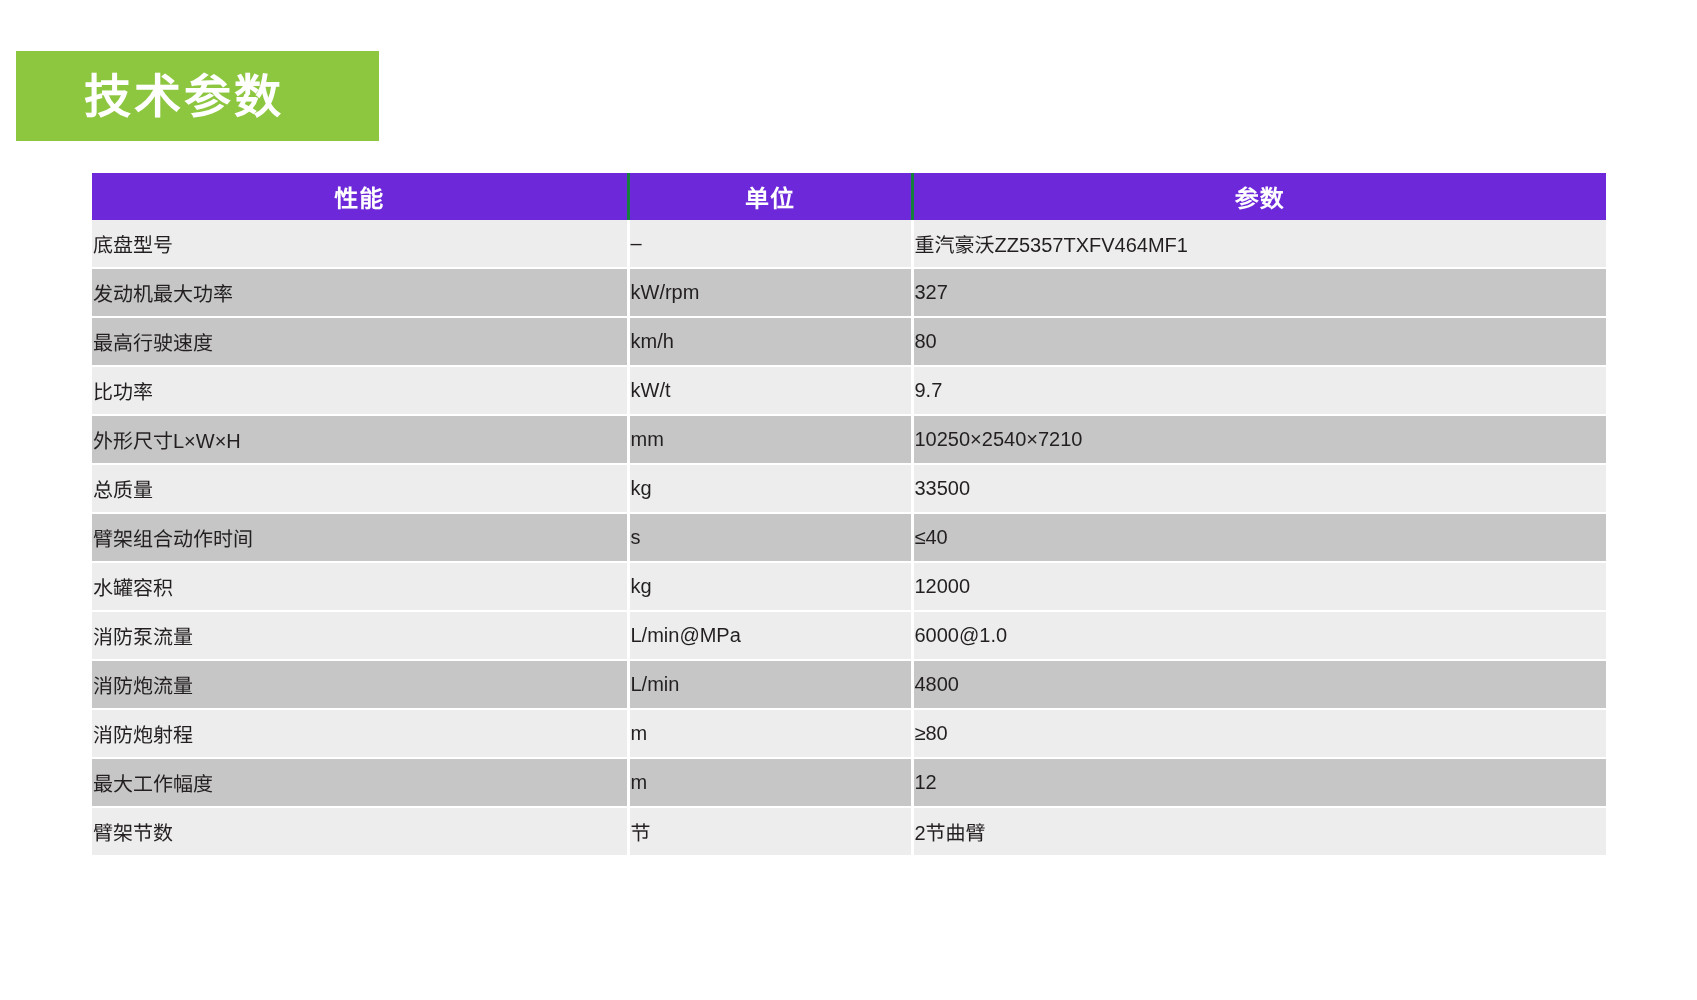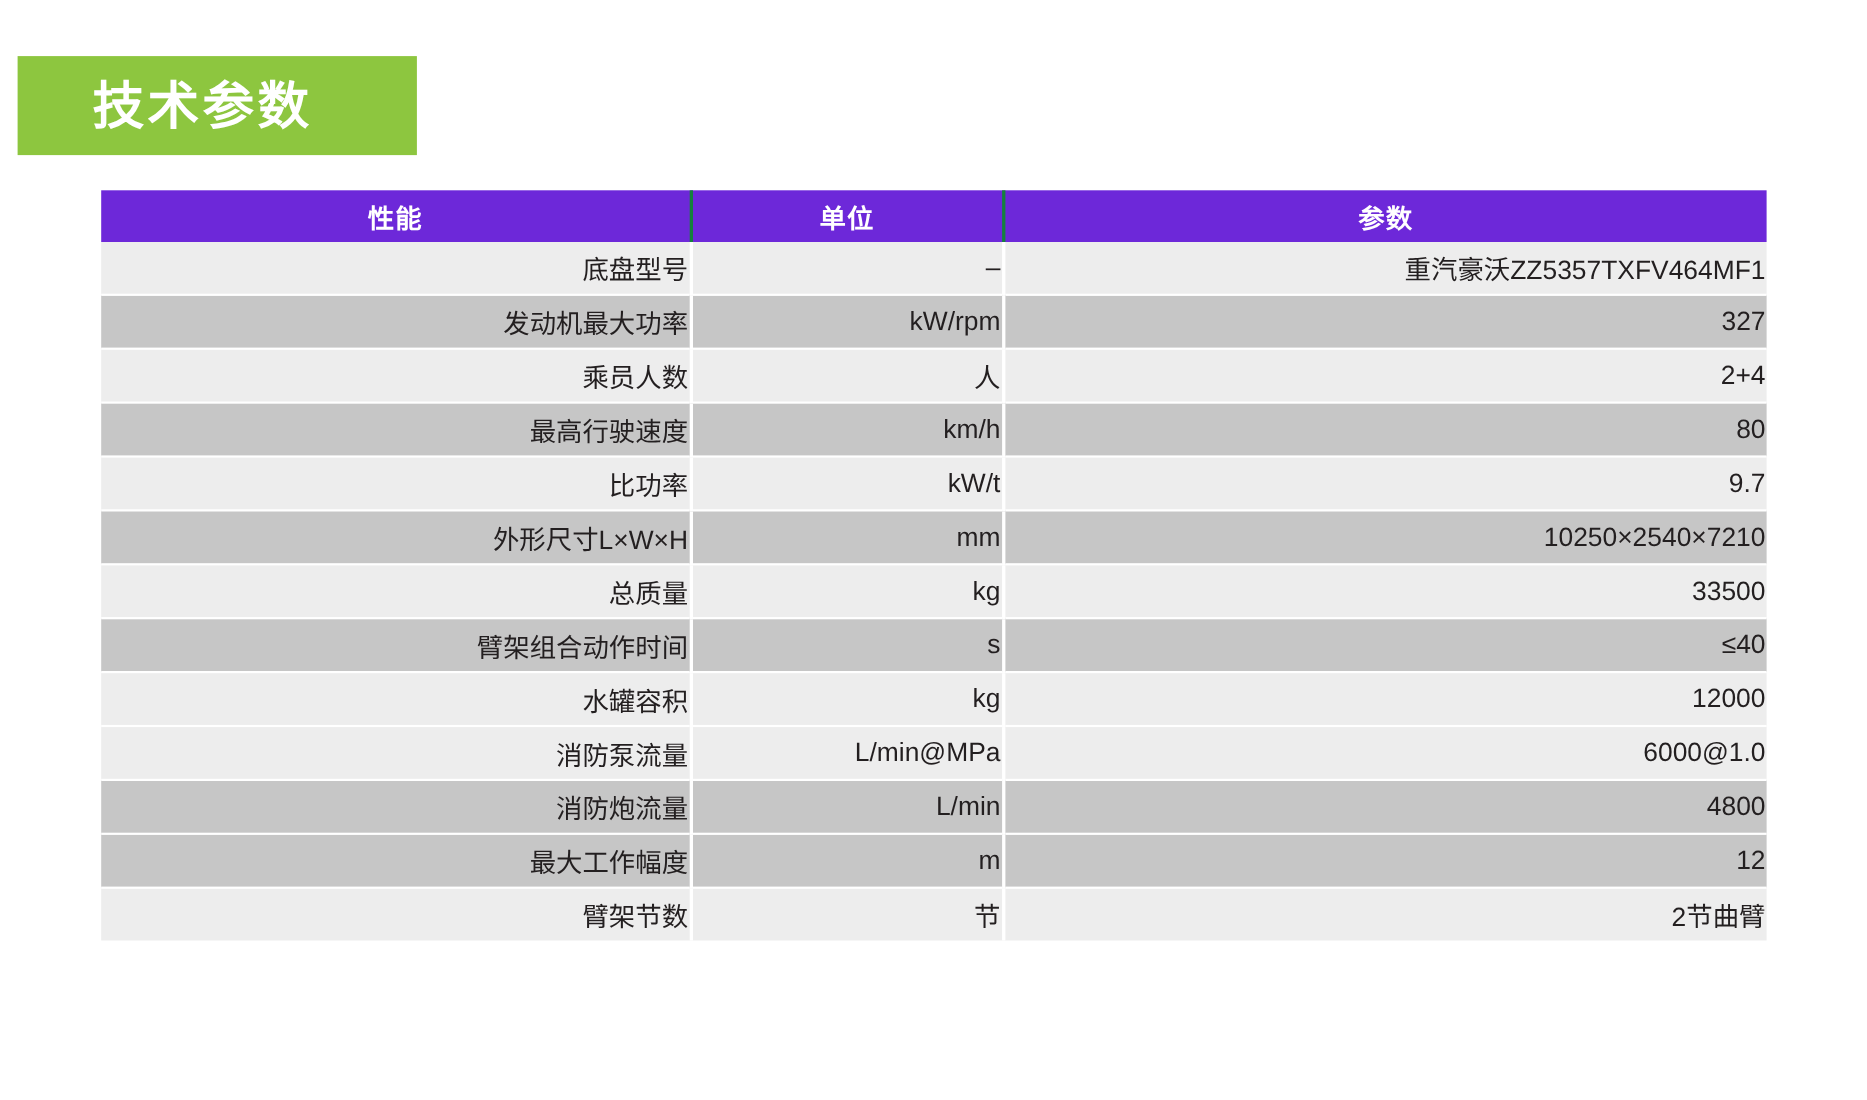--- a/index.html
+++ b/index.html
@@ -70,22 +70,22 @@
     vertical-align: middle;
     border: none;
     letter-spacing: 1px;
   }
   table.spec-table thead th.sep-l {
     border-left: 3px solid #15803d;
   }
 
   table.spec-table tbody td {
     height: 45px;
-    font-size: 24px;
-    text-align: right;
+    font-size: 20px;
+    text-align: left;
     vertical-align: middle;
     border: none;
     color: #231f20;
     white-space: nowrap;
   }
   
   table.spec-table tbody tr.odd td { background: #ededed; }
   table.spec-table tbody tr.even td { background: #c6c6c6; margin-left: 26px; }
 
   
@@ -126,25 +126,20 @@
         <tr class="odd">
           <td>底盘型号</td>
           <td class="sep-l">–</td>
           <td class="sep-l">重汽豪沃ZZ5357TXFV464MF1</td>
         </tr>
         <tr class="even">
           <td>发动机最大功率</td>
           <td class="sep-l">kW/rpm</td>
           <td class="sep-l">327</td>
         </tr>
-        <tr class="odd">
-          <td>乘员人数</td>
-          <td class="sep-l">人</td>
-          <td class="sep-l">2+4</td>
-        </tr>
         <tr class="even">
           <td>最高行驶速度</td>
           <td class="sep-l">km/h</td>
           <td class="sep-l">80</td>
         </tr>
         <tr class="odd">
           <td>比功率</td>
           <td class="sep-l">kW/t</td>
           <td class="sep-l">9.7</td>
         </tr>
@@ -171,20 +166,25 @@
         <tr class="odd">
           <td>消防泵流量</td>
           <td class="sep-l">L/min@MPa</td>
           <td class="sep-l">6000@1.0</td>
         </tr>
         <tr class="even">
           <td>消防炮流量</td>
           <td class="sep-l">L/min</td>
           <td class="sep-l">4800</td>
         </tr>
+        <tr class="odd">
+          <td>消防炮射程</td>
+          <td class="sep-l">m</td>
+          <td class="sep-l">≥80</td>
+        </tr>
         <tr class="even">
           <td>最大工作幅度</td>
           <td class="sep-l">m</td>
           <td class="sep-l">12</td>
         </tr>
         <tr class="odd">
           <td>臂架节数</td>
           <td class="sep-l">节</td>
           <td class="sep-l">2节曲臂</td>
         </tr>

